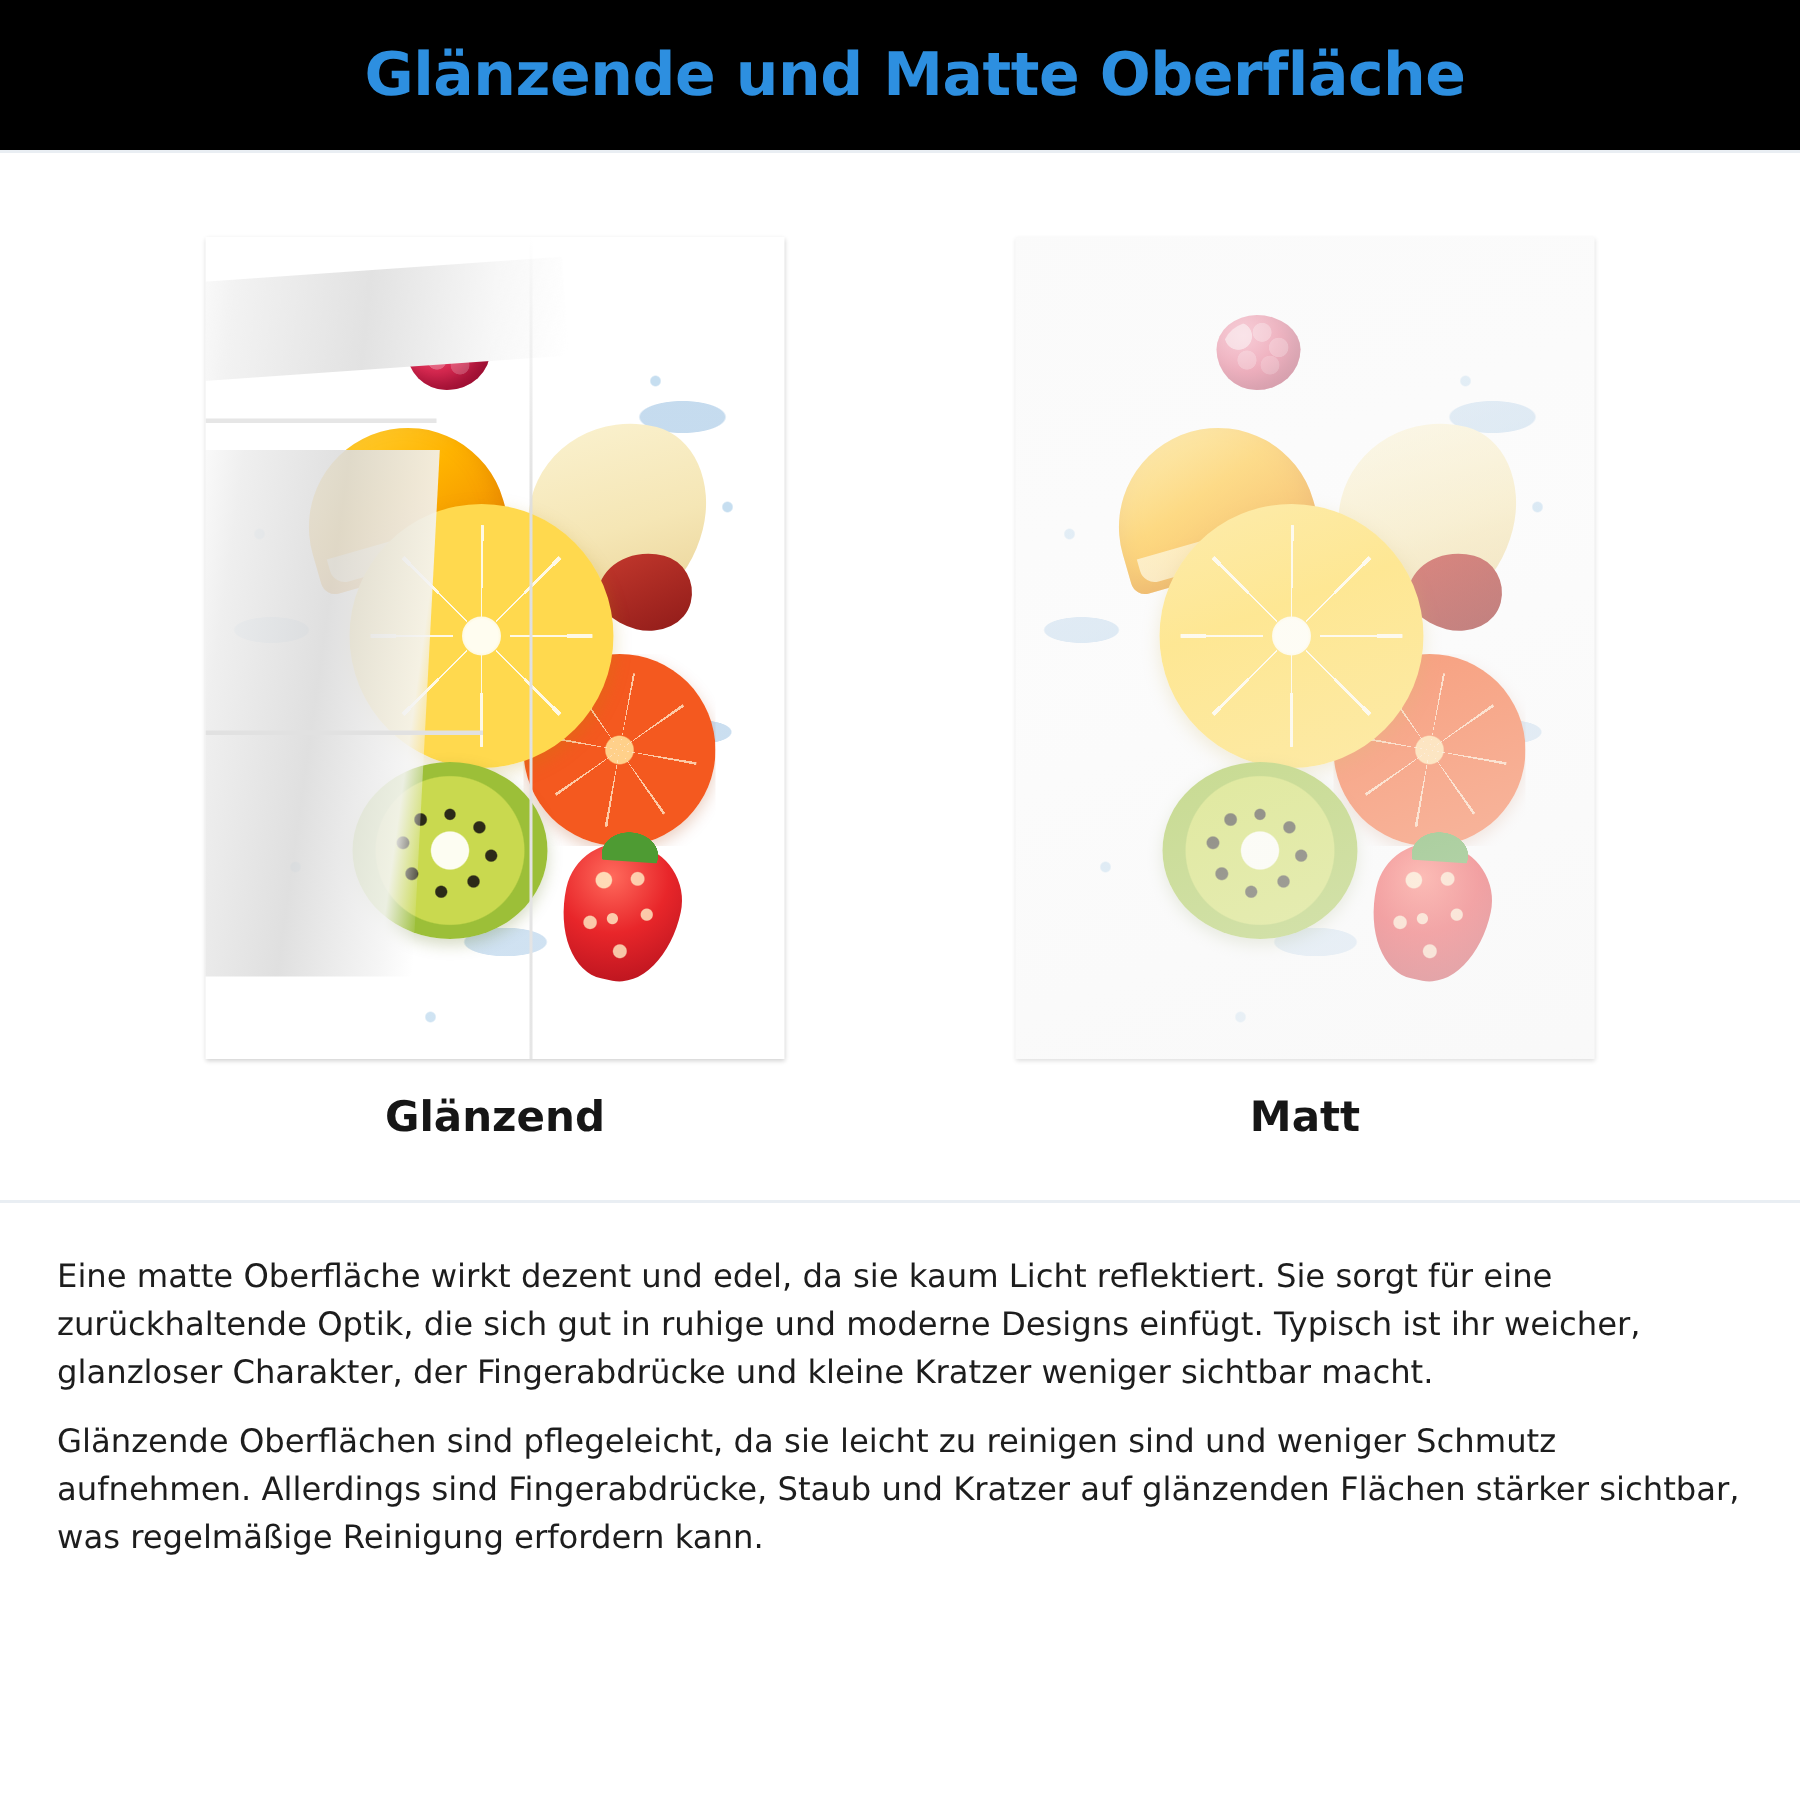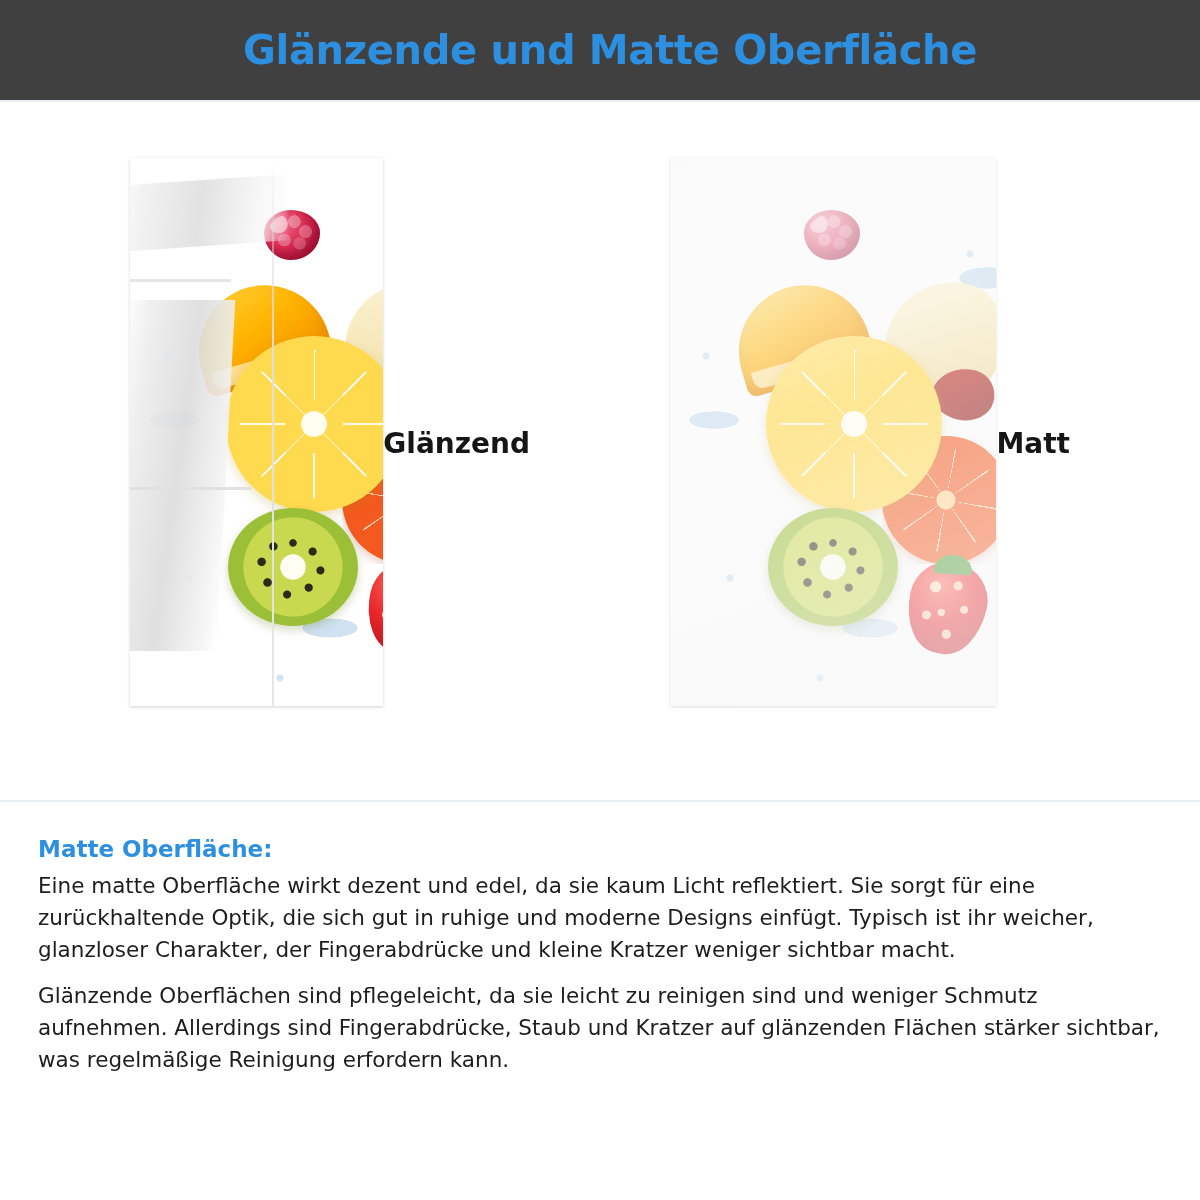--- a/index.html
+++ b/index.html
@@ -12,21 +12,21 @@
     width: 1200px; height: 1200px;
     display: flex; flex-direction: column;
     background: #ffffff;
   }
 
   
   .header {
     height: 102px;
     display: flex; align-items: center; justify-content: center;
     border-bottom: 2px solid #e9eef3;
-    background: #404040;
+    background: #000000;
     padding-left: 20px;
   }
   .header-title {
     color: #2d8fe0;
     font-size: 40px;
     font-weight: 700;
     letter-spacing: -0.3px;
     text-align: center;
   }
 
@@ -36,21 +36,21 @@
     display: flex;
     align-items: flex-start;
     justify-content: center;
     gap: 140px;
     padding-top: 56px;
     border-bottom: 2px solid #e9eef3;
     background: #ffffff;
   }
   .panel {
     width: 400px;
-    display: flex; flex-direction: row; align-items: center;
+    display: flex; flex-direction: column; align-items: center;
   }
   .panel-caption {
     margin-top: 22px;
     font-size: 28px;
     font-weight: 700;
     color: #161616;
   }
   .panel-matt .panel-caption { }
 
   
@@ -328,19 +328,18 @@
           <div class="fruit strawberry"></div>
         </div>
         <div class="matt-sheen"></div>
       </div>
       <div class="panel-caption">Matt</div>
     </div>
 
   </div>
 
   <div class="textblock">
-    <div class="sub-heading">Matte Oberfläche:</div>
     <p class="para">Eine matte Oberfläche wirkt dezent und edel, da sie kaum Licht reflektiert. Sie sorgt für eine zurückhaltende Optik, die sich gut in ruhige und moderne Designs einfügt. Typisch ist ihr weicher, glanzloser Charakter, der Fingerabdrücke und kleine Kratzer weniger sichtbar macht.</p>
 
     <p class="para">Glänzende Oberflächen sind pflegeleicht, da sie leicht zu reinigen sind und weniger Schmutz aufnehmen. Allerdings sind Fingerabdrücke, Staub und Kratzer auf glänzenden Flächen stärker sichtbar, was regelmäßige Reinigung erfordern kann.</p>
   </div>
 
 </div>
 
 </body></html>

